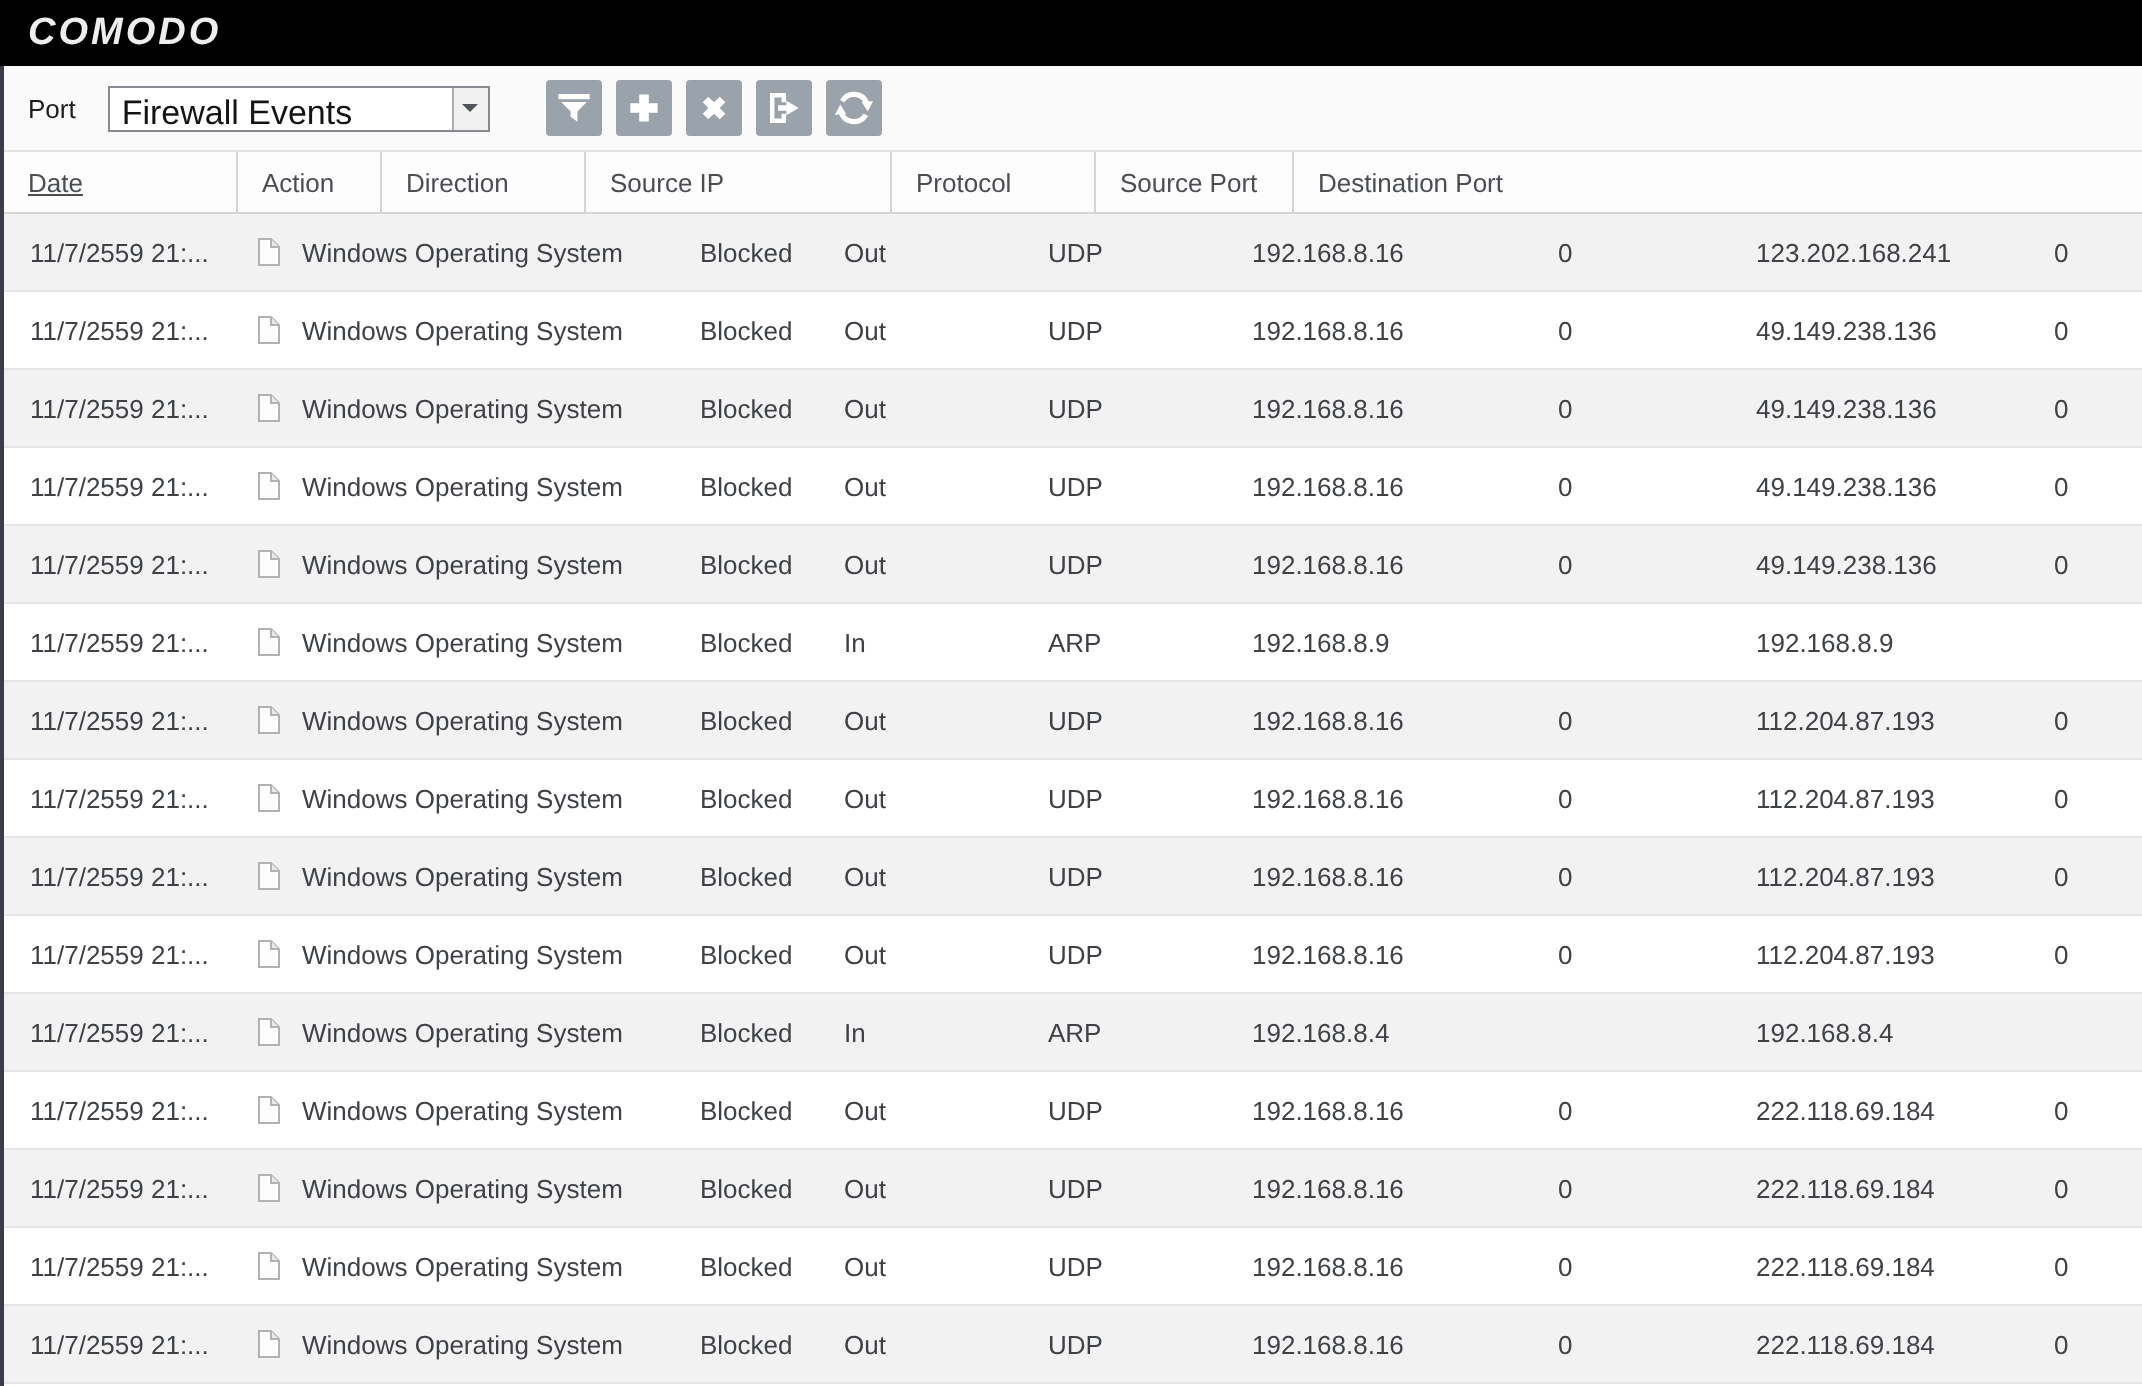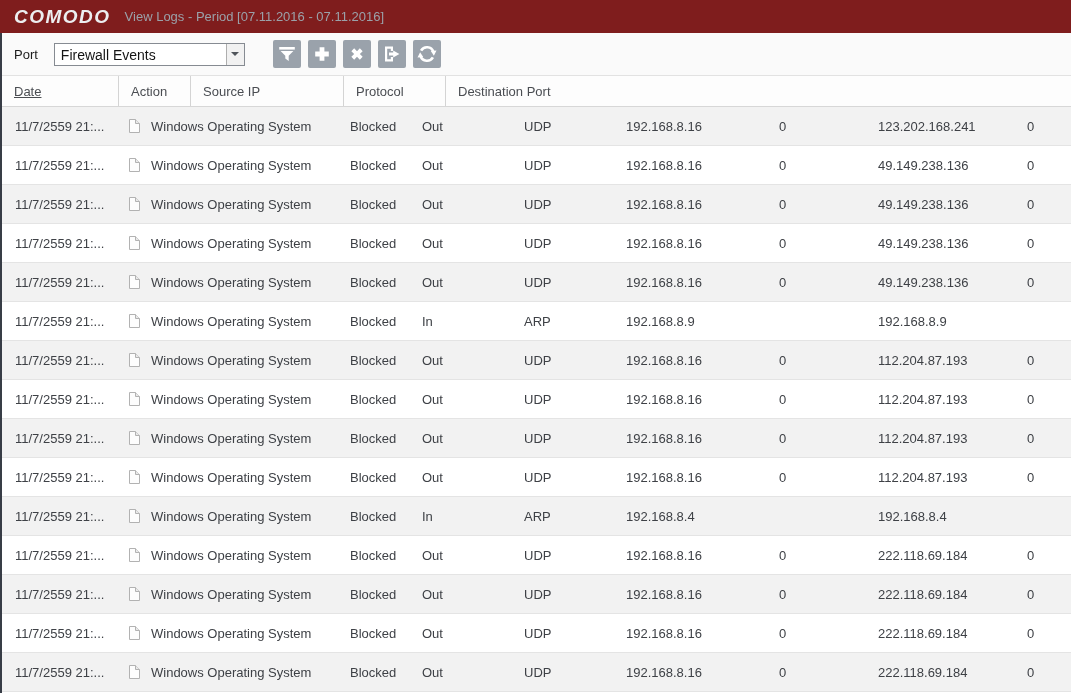--- a/index.html
+++ b/index.html
@@ -1,35 +1,35 @@
 <!DOCTYPE html>
 <html><head>
 <meta charset="utf-8">
 <style>
   * { margin:0; padding:0; box-sizing:border-box; }
   html,body { width:1071px; height:693px; overflow:hidden; background:#fff;
               font-family:"Liberation Sans", sans-serif; }
 
   
-  .titlebar { height:33px; background:#7f1d1d; display:flex; align-items:center;
+  .titlebar { height:33px; background:#000000; display:flex; align-items:center;
               padding-left:14px; }
   .logo { color:#eceef0; font-weight:bold; font-style:italic; font-size:19px;
           letter-spacing:1.5px; }
   .title { color:#9ba1a9; font-size:13px; margin-left:14px; }
 
   
   .content { border-left:2px solid #383d46; height:660px; overflow:hidden; }
 
   
   .toolbar { height:42px; background:#fafafa; display:flex; align-items:center;
              padding-left:12px; }
   .show-label { font-size:13px; color:#1c1c1c; }
   .combo { margin-left:16px; width:191px; height:23px; background:#fff;
            border:1px solid #868b92; display:flex; align-items:stretch; cursor:default; }
-  .combo-value { flex:1; font-size:14px; color:#141414; padding:3px 0 0 6px;
+  .combo-value { flex:1; font-size:17px; color:#141414; padding:3px 0 0 6px;
                  white-space:nowrap; overflow:hidden; }
   .combo-arrow { width:18px; background:#f1f1f1; border-left:1px solid #aeaeae;
                  display:flex; align-items:center; justify-content:center; }
   .tri-down { width:0; height:0; border:4px solid transparent; border-top-color:#4f545a;
               margin-top:4px; }
   .tool-buttons { display:flex; margin-left:28px; gap:7px; }
   .tool-btn { width:28px; height:28px; background:#9aa2ab; border:none; border-radius:2px;
               display:flex; align-items:center; justify-content:center; cursor:pointer; }
 
   
@@ -44,21 +44,20 @@
   .td { font-size:13px; color:#3e4146; display:flex; align-items:center;
         padding-left:13px; white-space:nowrap; overflow:hidden; }
   .td-application { padding-left:9px; }
   .td-application svg { margin-right:9px; flex:none; }
 </style>
 </head>
 <body>
 
 <div class="titlebar">
   <span class="logo">COMODO</span>
-  <span class="title">View Logs - Period [07.11.2016 - 07.11.2016]</span>
 </div>
 
 <div class="content">
 
   <div class="toolbar">
     <span class="show-label">Port</span>
     <div class="combo">
       <span class="combo-value">Firewall Events</span>
       <span class="combo-arrow">
         <span class="tri-down"></span>
@@ -98,22 +97,24 @@
           <path d="M3.1 8.2 L6.2 13.1 L0.5 13.4 Z" fill="#fff"></path>
         </svg>
       </button>
     </div>
   </div>
 
   <div class="table">
     <div class="thead">
         <div class="th" style="width: 116px; text-decoration: underline;">Date</div>
         <div class="th" style="width: 72px;">Action</div>
+        <div class="th" style="width: 102px;">Direction</div>
         <div class="th" style="width: 153px;">Source IP</div>
         <div class="th" style="width: 102px;">Protocol</div>
+        <div class="th" style="width: 99px;">Source Port</div>
         <div class="th" style="width: 148px;">Destination Port</div>
       </div>
     <div>
         <div class="tr alt">
           <div class="td td-date" style="width: 116px;">11/7/2559 21:...</div>
           <div class="td td-application" style="width: 219px;">
             <svg width="15" height="16" viewBox="0 0 15 16">
               <path d="M2.5 1.5h6l4 4v9h-10z" fill="#fdfdfd" stroke="#b2b2b2"></path>
               <path d="M8.5 1.5v4h4" fill="#e9e9e9" stroke="#b2b2b2"></path>
             </svg>

